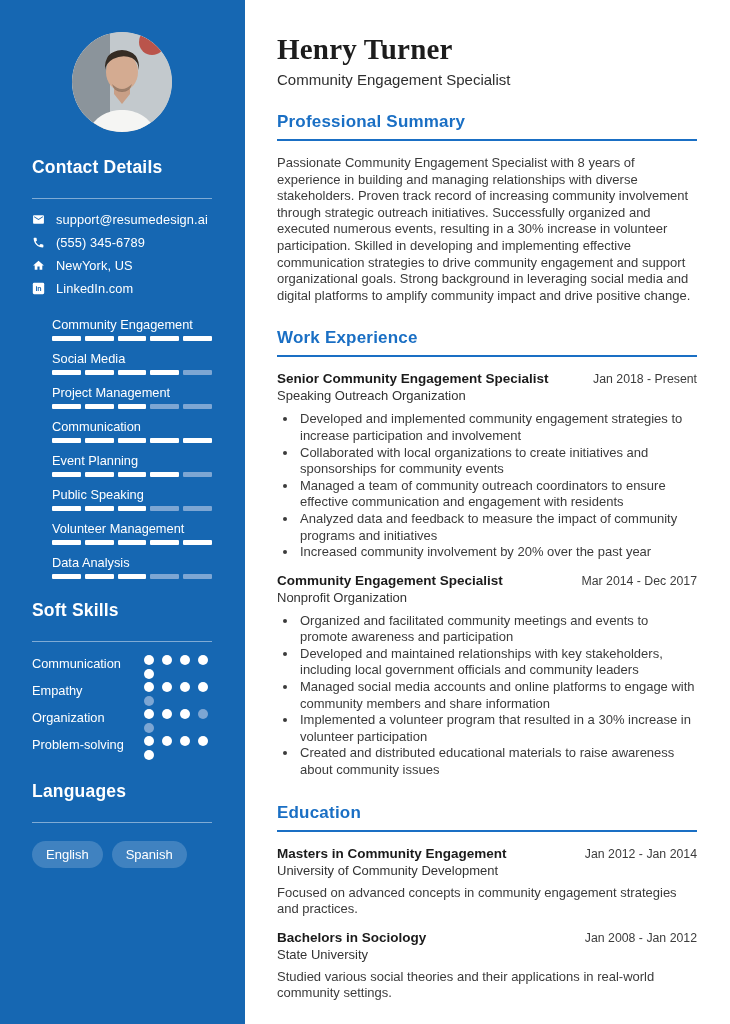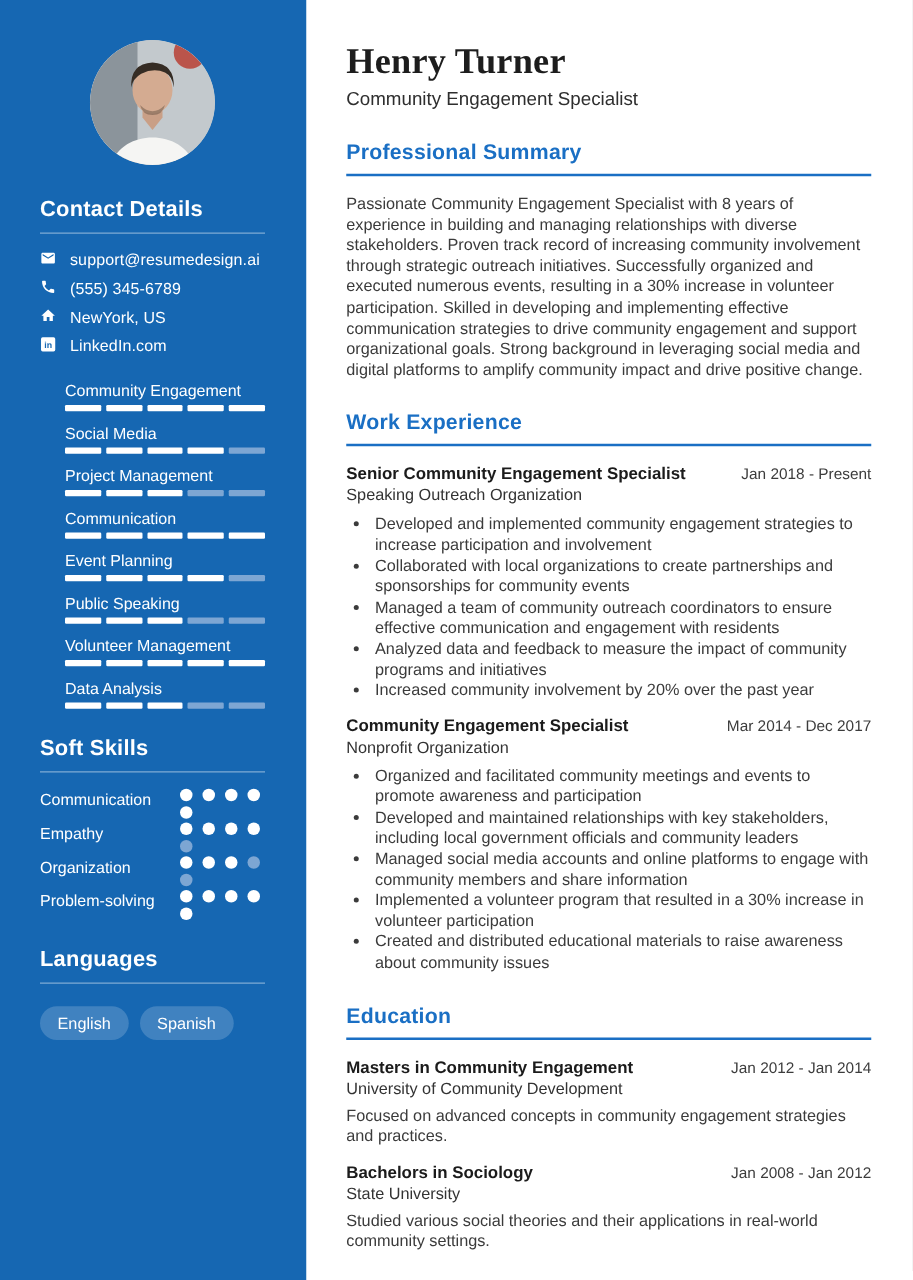--- a/index.html
+++ b/index.html
@@ -14,24 +14,24 @@
     width:245px; flex-shrink:0; background:var(--sidebar-bg,#1667b2);
     color:#fff; padding:32px 33px 20px 32px;
   }
   .avatar-wrap {
     width:100px; height:100px; border-radius:50%; overflow:hidden;
     margin:0 auto 25px auto; background:#c7cdd1;
   }
   .side-section { margin-bottom:21px; }
   .side-heading {
     font-size:17.5px; font-weight:bold; letter-spacing:.2px;
-    padding-bottom:8px; margin-bottom:13px;
+    padding-bottom:20px; margin-bottom:13px;
     border-bottom:1px solid rgba(255,255,255,.45);
   }
-  .contact-item { display:flex; align-items:flex-start; gap:11px; margin-bottom:8px; }
+  .contact-item { display:flex; align-items:center; gap:11px; margin-bottom:8px; }
   .contact-item .cicon { width:13px; height:13px; flex-shrink:0; display:flex; }
   .contact-item .cicon svg { width:13px; height:13px; }
   .contact-item .ctext { font-size:12.8px; font-weight:500; letter-spacing:.1px; }
 
   .skill-item { margin-bottom:10px;margin-left:20px; }
   .skill-label { font-size:12.8px; font-weight:500; margin-bottom:4px; }
   .skill-bar { display:flex; gap:4px; }
   .skill-bar .seg { flex:1; height:5px; border-radius:1px; }
   .seg.on  { background:var(--fill-on,#fff); }
   .seg.off { background:var(--fill-off,#7da6d3); }
@@ -295,21 +295,21 @@
 
     <div class="job">
           <div class="entry-head">
             <span class="entry-role">Senior Community Engagement Specialist</span>
             <span class="entry-date">Jan 2018 - Present</span>
           </div>
           <div class="entry-org">Speaking Outreach Organization</div>
           <ul>
 
           <li>Developed and implemented community engagement strategies to increase participation and involvement</li>
-            <li>Collaborated with local organizations to create partnerships and sponsorships for community events</li>
+            <li>Collaborated with local organizations to create initiatives and sponsorships for community events</li>
             <li>Managed a team of community outreach coordinators to ensure effective communication and engagement with residents</li>
             <li>Analyzed data and feedback to measure the impact of community programs and initiatives</li>
             <li>Increased community involvement by 20% over the past year</li>
           </ul>
         </div>
         <div class="job">
           <div class="entry-head">
             <span class="entry-role">Community Engagement Specialist</span>
             <span class="entry-date">Mar 2014 - Dec 2017</span>
           </div>

